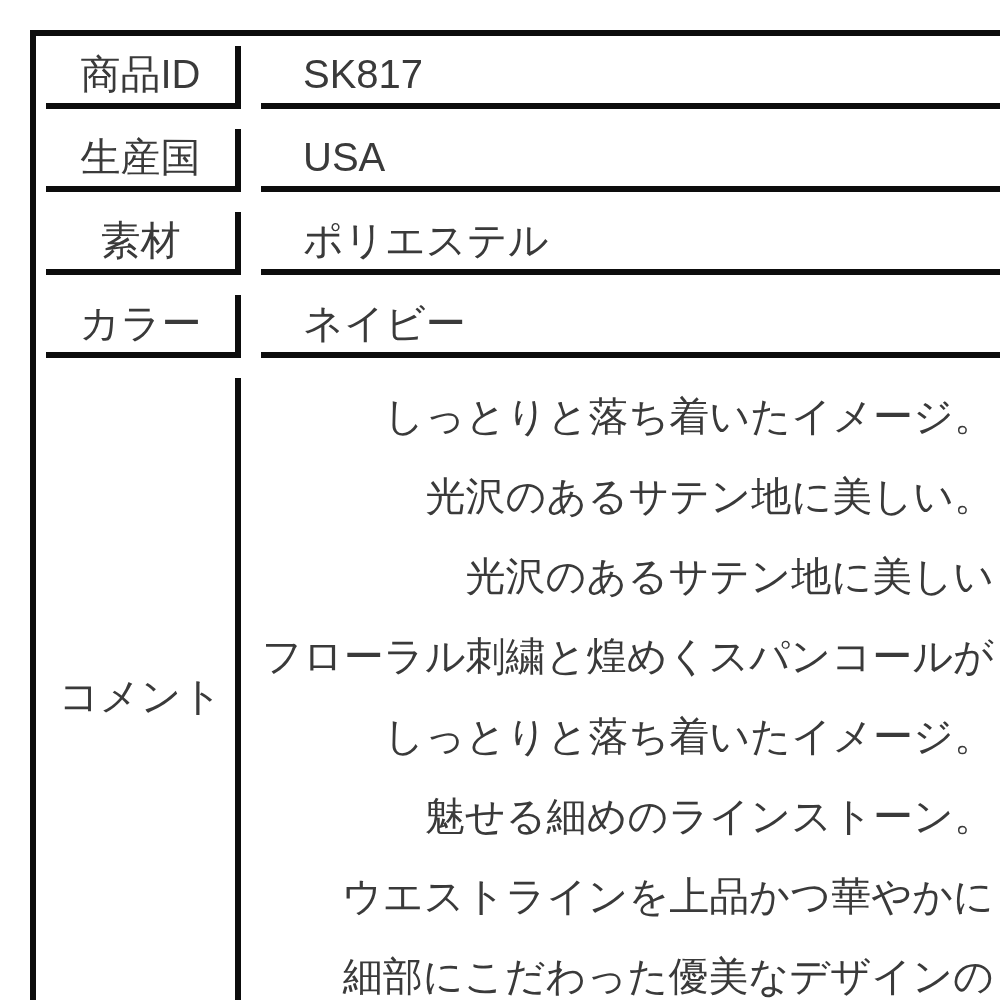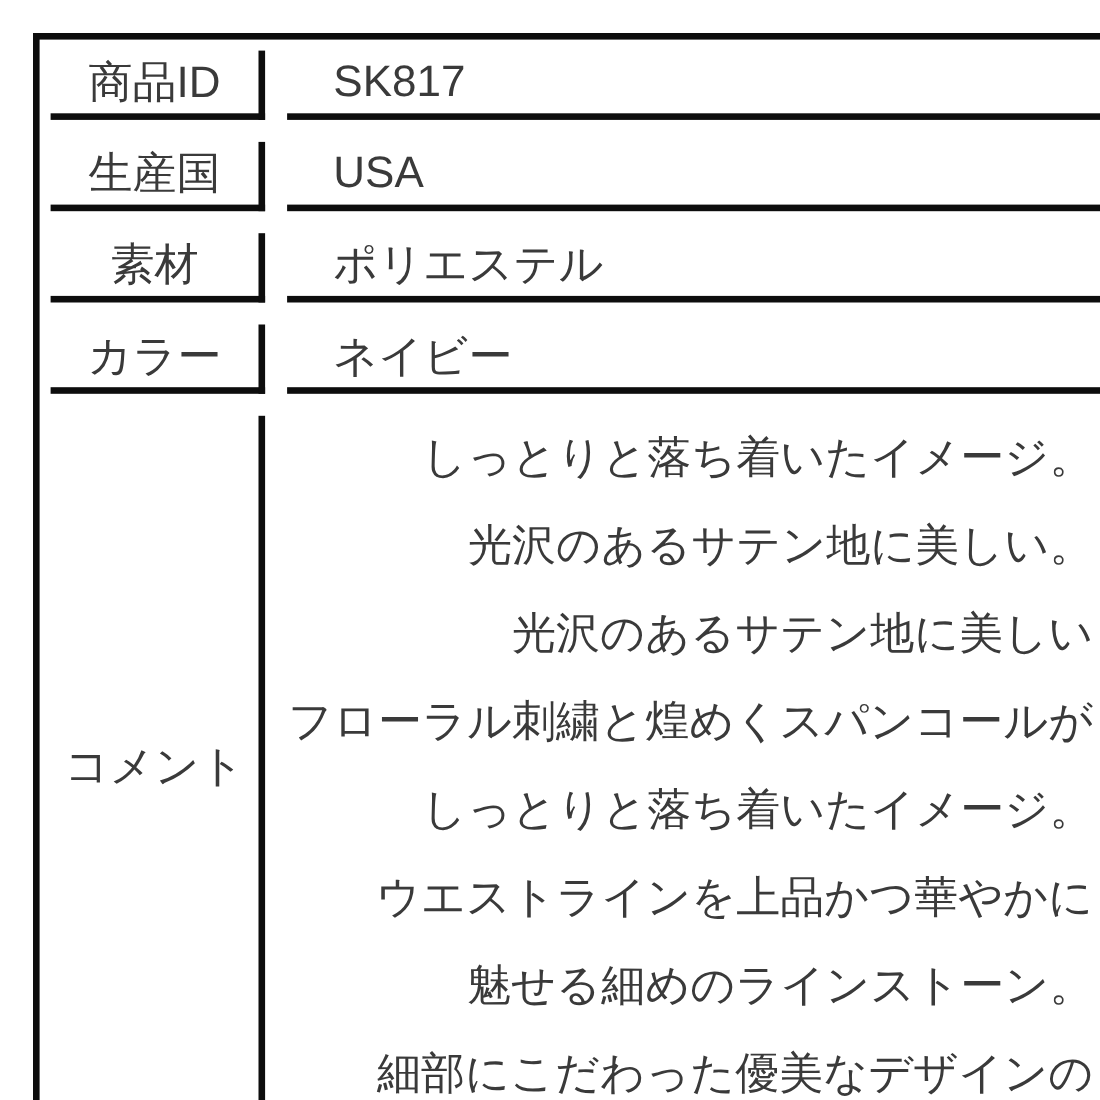--- a/index.html
+++ b/index.html
@@ -82,18 +82,18 @@
 
   <div class="cell label-cell">
     <span>コメント</span>
   </div>
   <div class="cell comment-cell">
     <div class="comment-line">しっとりと落ち着いたイメージ。</div>
     <div class="comment-line">光沢のあるサテン地に美しい。</div>
     <div class="comment-line">光沢のあるサテン地に美しい</div>
     <div class="comment-line">フローラル刺繍と煌めくスパンコールが</div>
     <div class="comment-line">しっとりと落ち着いたイメージ。</div>
+    <div class="comment-line">魅せる細めのラインストーン。</div>
     <div class="comment-line">ウエストラインを上品かつ華やかに</div>
-    <div class="comment-line">魅せる細めのラインストーン。</div>
     <div class="comment-line">細部にこだわった優美なデザインの</div>
   </div>
 
 </div>
 
 </body></html>

